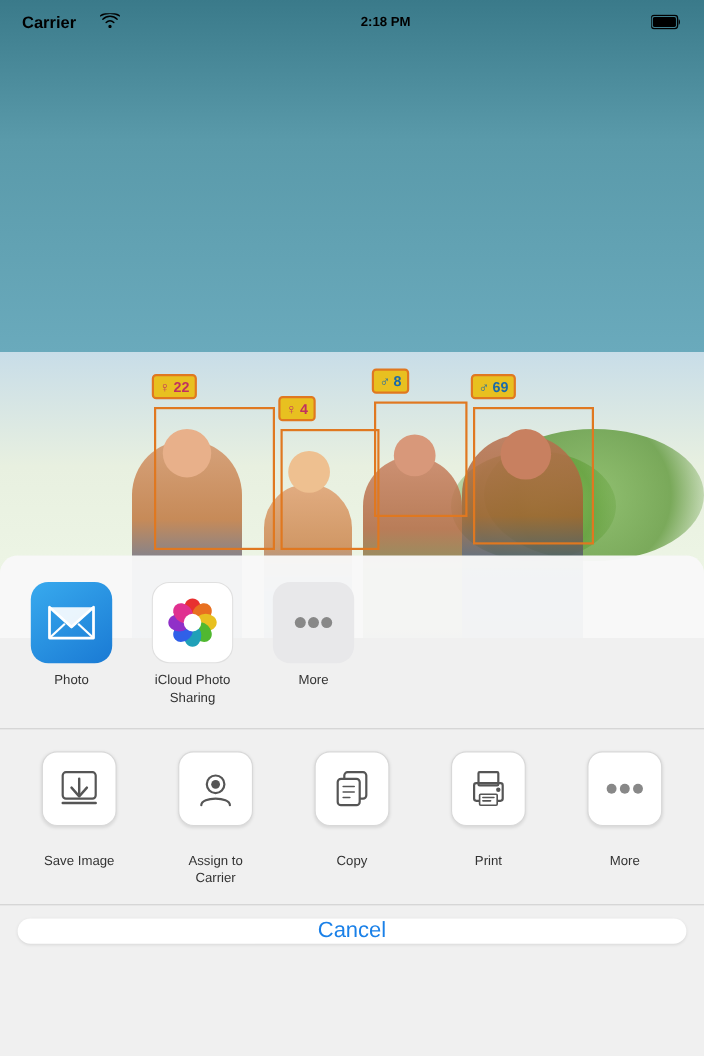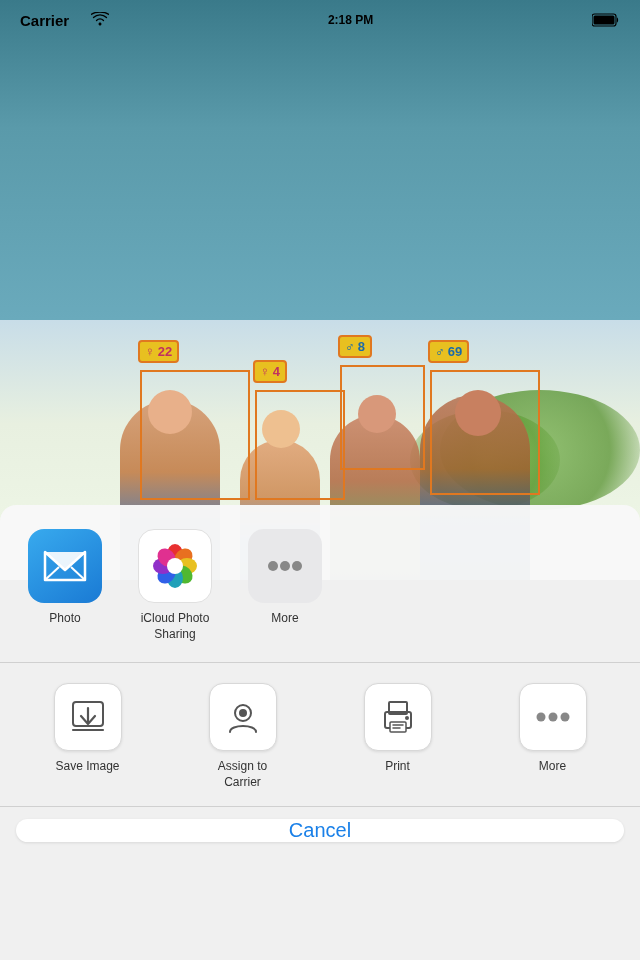--- a/index.html
+++ b/index.html
@@ -175,20 +175,21 @@
       font-size: 28px;
       color: #555;
       box-shadow: 0 1px 3px rgba(0,0,0,0.1);
     }
 
     .share-action-label {
       font-size: 12px;
       color: #333;
       text-align: center;
       line-height: 1.3;
+      margin-top: 16px;
     }
 
     
     .cancel-row {
       padding: 12px 16px 16px;
       display: flex;
       justify-content: center;
     }
 
     .cancel-button {
@@ -357,20 +358,32 @@
         <svg width="34" height="34" viewBox="0 0 34 34">
           <circle cx="17" cy="13" r="8" fill="none" stroke="#555" stroke-width="2"></circle>
           <circle cx="17" cy="13" r="4" fill="#555"></circle>
           <path d="M4,32 C4,24 30,24 30,32" fill="none" stroke="#555" stroke-width="2" stroke-linecap="round"></path>
         </svg>
       </div>
       <span class="share-action-label" style="white-space:pre-line;">Assign to
 Carrier</span>
     </div>
 
+    <div class="share-action-item">
+      <div class="share-action-icon">
+        <svg width="34" height="34" viewBox="0 0 34 34">
+          <rect x="10" y="2" width="20" height="24" rx="3" fill="none" stroke="#555" stroke-width="2"></rect>
+          <rect x="4" y="8" width="20" height="24" rx="3" fill="white" stroke="#555" stroke-width="2"></rect>
+          <line x1="9" y1="15" x2="19" y2="15" stroke="#555" stroke-width="1.5" stroke-linecap="round"></line>
+          <line x1="9" y1="20" x2="19" y2="20" stroke="#555" stroke-width="1.5" stroke-linecap="round"></line>
+          <line x1="9" y1="25" x2="15" y2="25" stroke="#555" stroke-width="1.5" stroke-linecap="round"></line>
+        </svg>
+      </div>
+      <span class="share-action-label">Copy</span>
+    </div>
 
     <div class="share-action-item">
       <div class="share-action-icon">
         <svg width="34" height="34" viewBox="0 0 34 34">
           <rect x="8" y="2" width="18" height="12" rx="1" fill="none" stroke="#555" stroke-width="2"></rect>
           <rect x="4" y="12" width="26" height="16" rx="2" fill="none" stroke="#555" stroke-width="2"></rect>
           <rect x="9" y="22" width="16" height="10" rx="1" fill="white" stroke="#555" stroke-width="1.5"></rect>
           <circle cx="26" cy="18" r="2" fill="#555"></circle>
           <line x1="12" y1="25" x2="22" y2="25" stroke="#555" stroke-width="1.5" stroke-linecap="round"></line>
           <line x1="12" y1="28" x2="19" y2="28" stroke="#555" stroke-width="1.5" stroke-linecap="round"></line>

